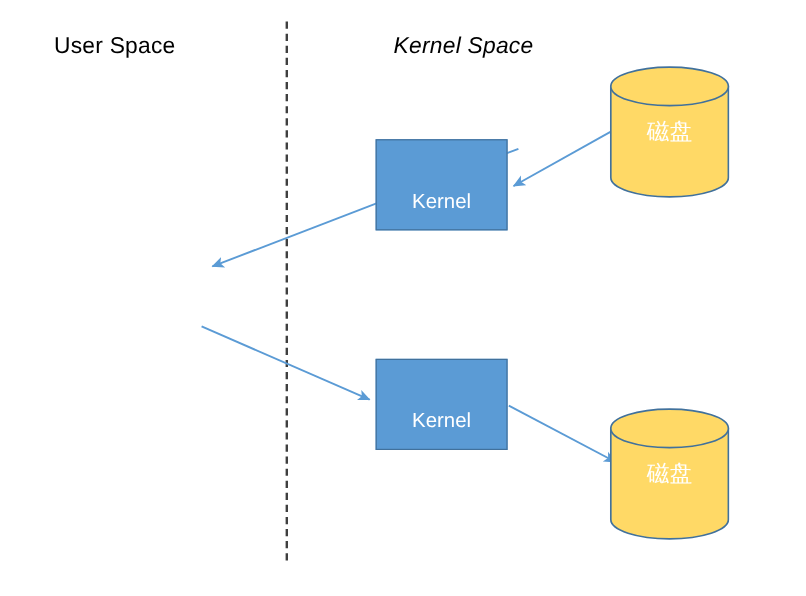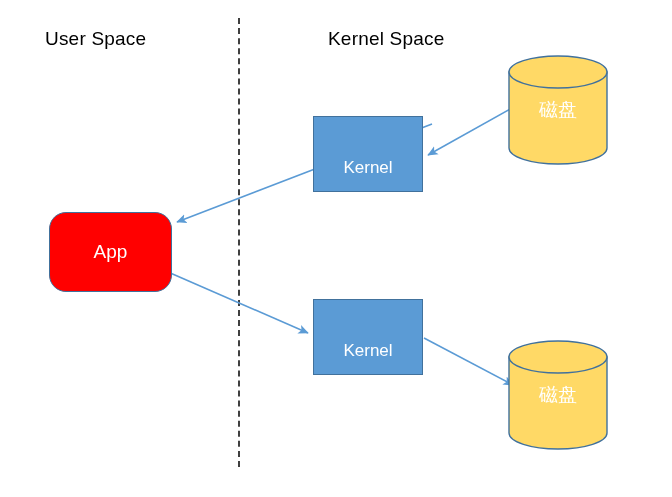--- a/index.html
+++ b/index.html
@@ -19,21 +19,21 @@
   }
   .region-label {
     position: absolute;
     font-size: 19px;
     color: #000000;
     white-space: nowrap;
     letter-spacing: 0.2px;
     text-align: right;
   }
   #label-user-space { left: 45px;  top: 28px; }
-  #label-kernel-space { left: 328px; top: 28px; }
+  #label-kernel-space { left: 328px; top: 28px; font-style: italic; }
 
   .divider {
     position: absolute;
     left: 238px;
     top: 18px;
     width: 0;
     height: 449px;
     border-left: 2px dashed #3f3f3f;
   }
 
@@ -126,23 +126,20 @@
 
     <line x1="512" y1="108" x2="428" y2="155" stroke="#5b9bd5" stroke-width="1.6" marker-end="url(#arrowhead)"></line>
 
     <line x1="432" y1="124" x2="177" y2="222" stroke="#5b9bd5" stroke-width="1.6" marker-end="url(#arrowhead)"></line>
 
     <line x1="168" y1="272" x2="308" y2="333" stroke="#5b9bd5" stroke-width="1.6" marker-end="url(#arrowhead)"></line>
 
     <line x1="424" y1="338" x2="513" y2="385" stroke="#5b9bd5" stroke-width="1.6" marker-end="url(#arrowhead)"></line>
   </svg>
 
-  <div class="app-box">
-    <span class="box-text">App</span>
-  </div>
 
   <div id="kernel-top" class="kernel-box">
     <span class="box-text">Kernel</span>
   </div>
 
   <div id="kernel-bottom" class="kernel-box">
     <span class="box-text">Kernel</span>
   </div>
 
   <div id="disk-top" class="cylinder">

